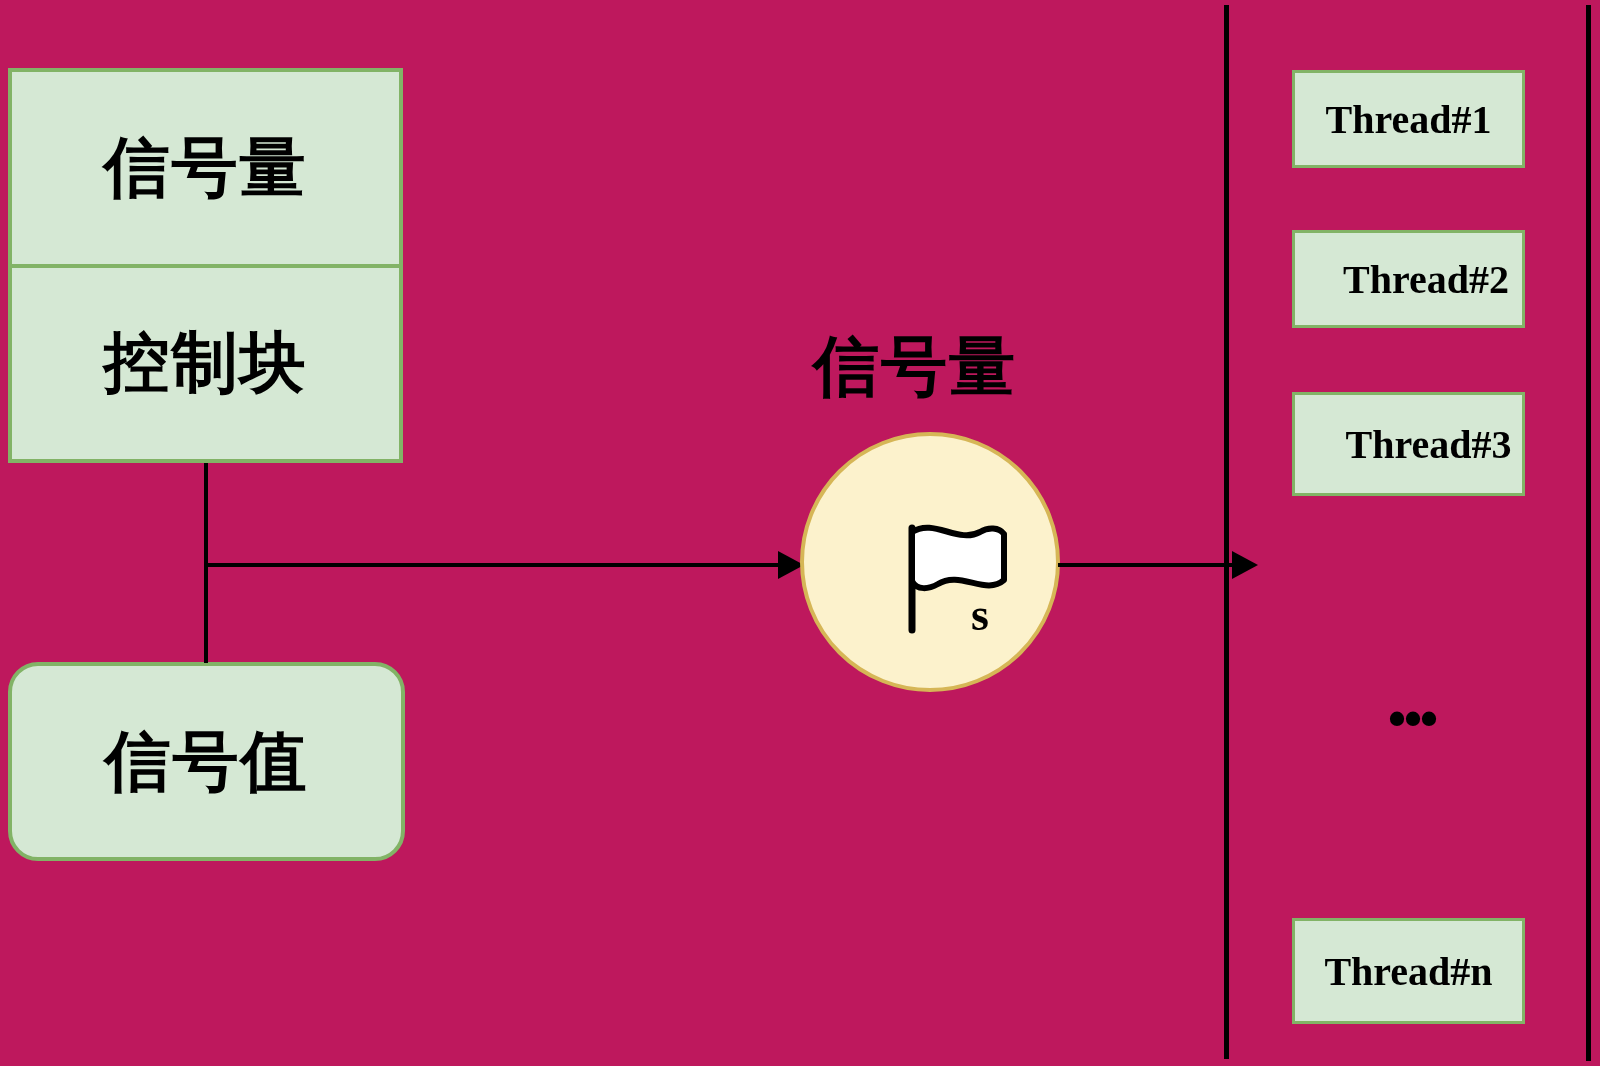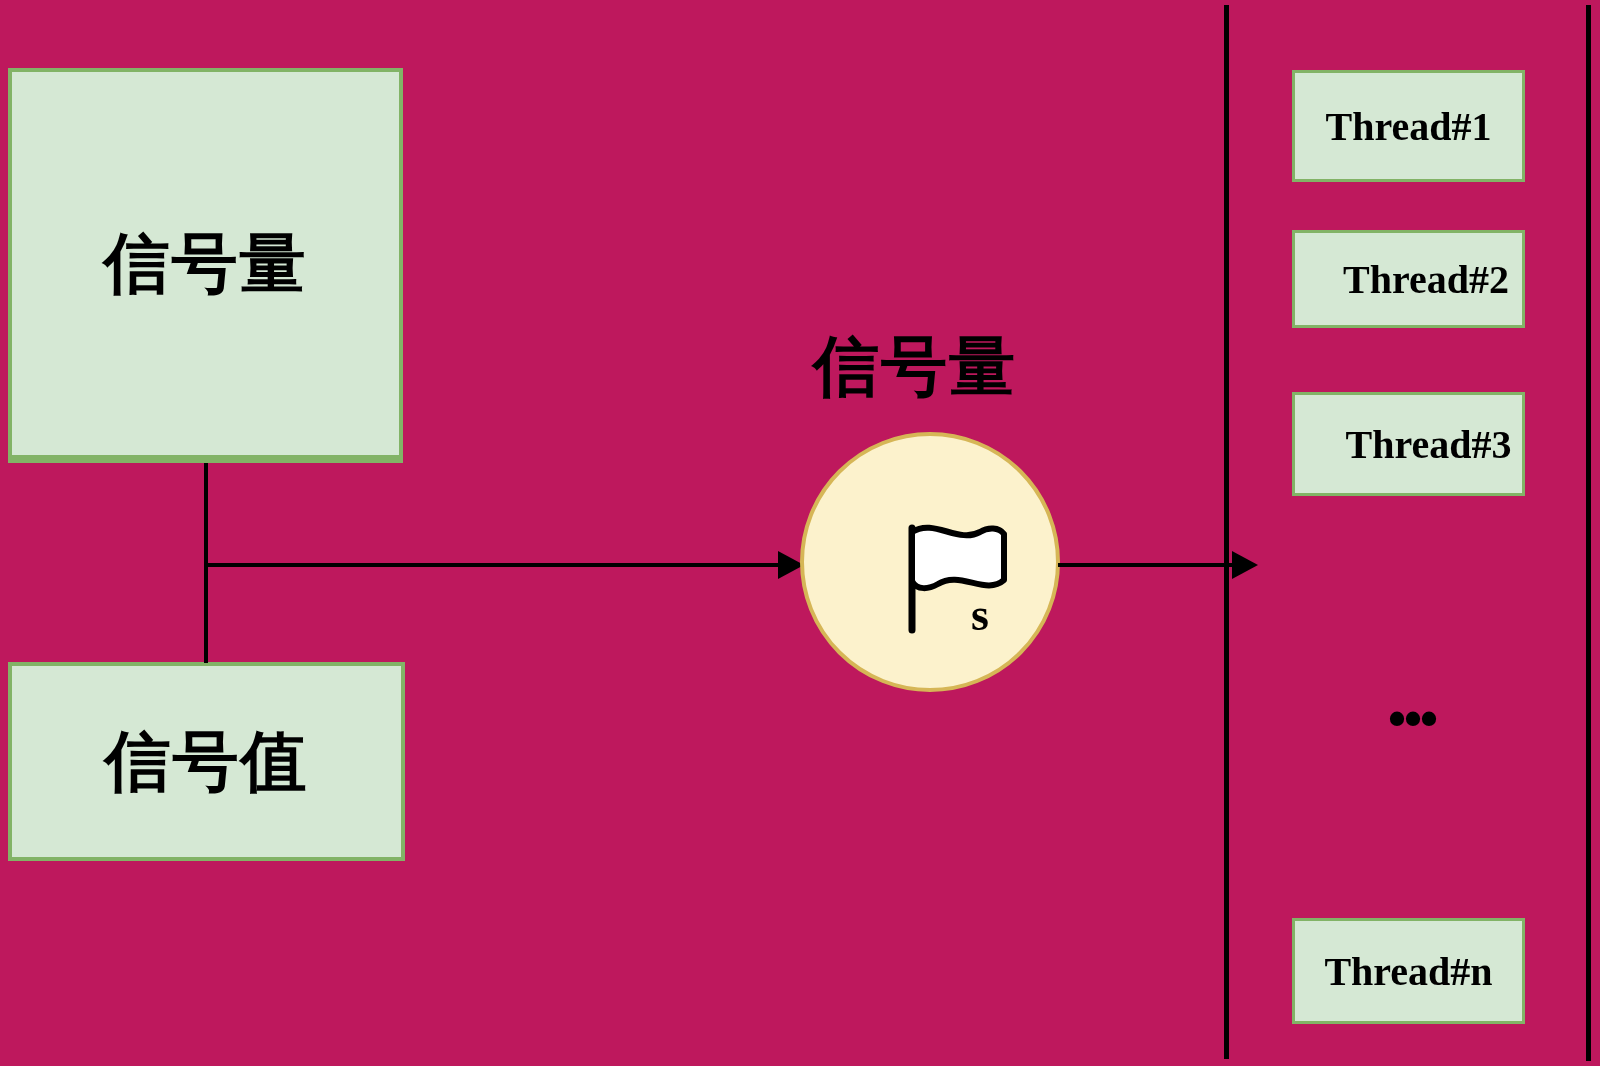--- a/index.html
+++ b/index.html
@@ -35,21 +35,21 @@
     align-items: center;
     justify-content: center;
   }
   .sem-cell.first { border-bottom: 4px solid var(--box-border, #82B366); }
   .cjk-label {
     font-size: 66px;
     font-weight: 700;
     letter-spacing: 2px;
     white-space: nowrap;
   }
-  .value-box { left: 8px; top: 662px; width: 397px; height: 199px; }
+  .value-box { left: 8px; top: 662px; width: 397px; height: 199px; border-radius: 30px; }
 
   
   .line { position: absolute; background: var(--line, #000); }
   .v-connector { left: 204px; top: 463px; width: 4px; height: 200px; }
   .arrow1-shaft { left: 206px; top: 563px; width: 572px; height: 4px; }
   .arrow2-shaft { left: 1058px; top: 563px; width: 174px; height: 4px; }
   .arrow-head {
     position: absolute;
     width: 0; height: 0;
     border-top: 14px solid transparent;
@@ -96,21 +96,21 @@
     left: 1292px; width: 233px;
     background: var(--box-fill, #D5E8D4);
     border: 3px solid var(--box-border, #82B366);
     box-sizing: border-box;
     display: flex;
     align-items: center;
     justify-content: center;
     font-size: 40px;
     font-weight: 700;
   }
-  .thread-1 { top: 70px;  height: 112px; }
+  .thread-1 { top: 70px;  height: 98px; }
   .thread-2 { top: 230px; height: 98px; padding-left: 35px; }
   .thread-3 { top: 392px; height: 104px; padding-left: 40px; }
   .thread-n { top: 918px; height: 106px; text-align: center; }
   .ellipsis {
     position: absolute;
     left: 1360px; top: 652px; width: 100px;
     text-align: center;
     font-size: 88px;
     font-weight: 700;
     letter-spacing: -6px;
@@ -119,20 +119,23 @@
   }
 </style>
 </head>
 <body>
 
 <div class="canvas">
 
   <div class="gbox sem-block">
     <div class="sem-cell first">
       <span class="cjk-label">信号量</span>
+    </div>
+    <div class="sem-cell">
+      <span class="cjk-label">控制块</span>
     </div>
   </div>
 
   <div class="gbox value-box">
     <span class="cjk-label">信号值</span>
   </div>
 
   <div class="line v-connector"></div>
   <div class="line arrow1-shaft"></div>
   <div class="arrow-head arrow1-head"></div>

